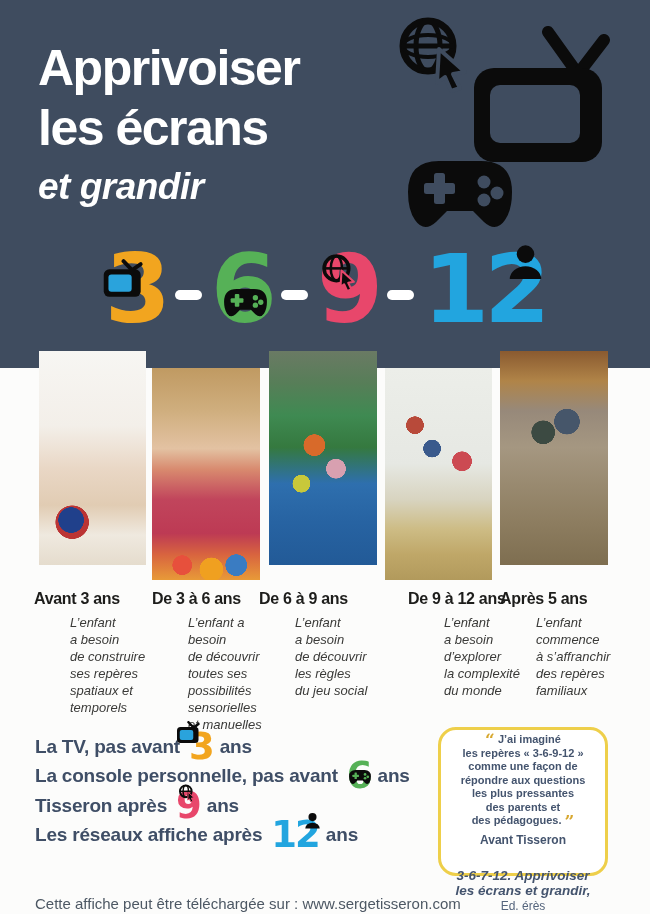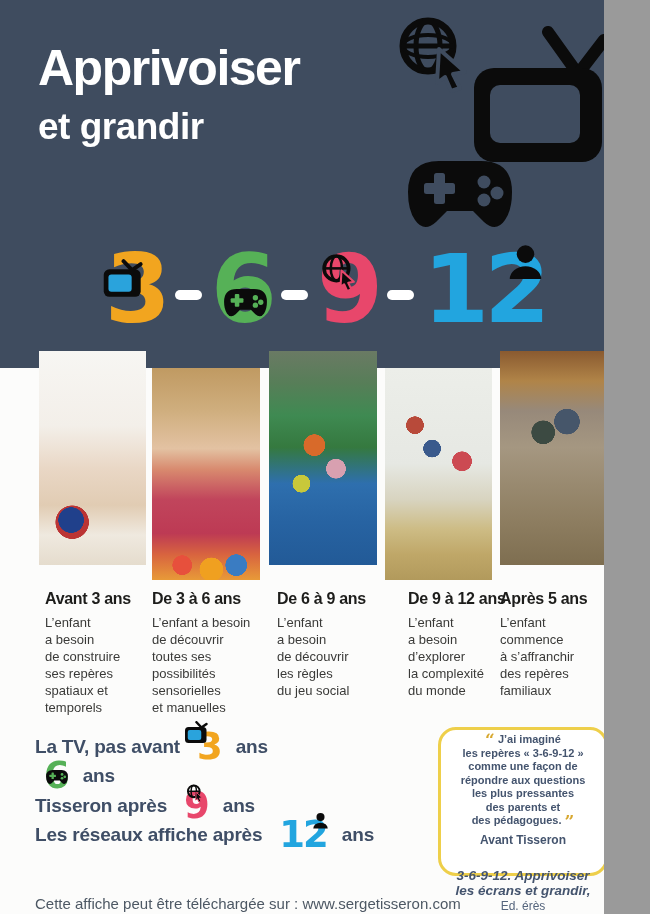--- a/index.html
+++ b/index.html
@@ -1,23 +1,23 @@
 <!DOCTYPE html>
 <html><head>
 <meta charset="utf-8">
 <style>
   html,body{margin:0;padding:0;background:#9a9a9a;}
-  .poster{position:relative;width:604px;height:914px;background:#fcfcfb;overflow:hidden;
+  .poster{position:relative;width:650px;height:914px;background:#fcfcfb;overflow:hidden;
           font-family:"Liberation Sans","DejaVu Sans",sans-serif;}
 
   
   .header{position:absolute;left:0;top:0;width:650px;height:368px;background:#3f4c5f;}
   .title{position:absolute;left:38px;top:38px;color:#ffffff;}
   .t-big{font-size:50px;font-weight:bold;line-height:60px;letter-spacing:-1.5px;}
-  .t-small{font-size:37px;font-weight:bold;line-height:46px;margin-top:6px;letter-spacing:-0.5px;}
+  .t-small{font-size:37px;font-weight:bold;line-height:46px;margin-top:6px;letter-spacing:-0.5px;font-style:italic;}
 
   .icon-globe-top{position:absolute;left:398px;top:16px;width:78px;height:78px;}
   .icon-tv-top{position:absolute;left:466px;top:24px;width:144px;height:142px;}
   .icon-pad-top{position:absolute;left:403px;top:156px;width:114px;height:80px;}
 
   
   .numrow{position:absolute;left:0;top:246px;width:650px;display:flex;justify-content:center;align-items:flex-start;}
   .bignum{position:relative;font-family:"DejaVu Sans",sans-serif;font-weight:bold;font-size:95px;line-height:86px;}
   .bignum .digits{letter-spacing:-5px;}
   .c-yellow{color:#f2a51f}.c-green{color:#56b157}.c-pink{color:#e8476b}.c-blue{color:#22a5df}
@@ -49,27 +49,27 @@
                radial-gradient(circle 10px at 72% 44%,#cc4a52 97%,rgba(0,0,0,0)),
                radial-gradient(circle 9px at 44% 38%,#3a5a8c 97%,rgba(0,0,0,0)),
                linear-gradient(180deg,#eceee9 0%,#e6e8e3 45%,#d8d4c0 62%,#cdbc85 76%,#bfa768 88%,#b29a5c 100%);}
   .ph5{left:500px;top:351px;width:108px;height:214px;
     background:radial-gradient(circle 13px at 62% 33%,#46566a 97%,rgba(0,0,0,0)),
                radial-gradient(circle 12px at 40% 38%,#3c4a42 97%,rgba(0,0,0,0)),
                linear-gradient(180deg,#8a5a30 0%,#b08448 14%,#97897a 28%,#a59781 45%,#998a70 62%,#8d7d60 80%,#7e6e50 100%);}
 
   
   .caption{position:absolute;top:590px;width:112px;}
-  .cap1{left:45px}.cap2{left:152px}.cap3{left:277px}.cap4{left:408px}.cap5{left:500px}
+  .cap1{left:34px}.cap2{left:152px}.cap3{left:259px}.cap4{left:408px}.cap5{left:500px}
   .caption .head{font-size:16px;font-weight:bold;color:#1d1d1b;white-space:nowrap;letter-spacing:-0.3px;margin-bottom:6px;}
-  .caption .body{font-size:13px;line-height:17px;color:#3a3a38;white-space:pre-line;}
+  .caption .body{font-style:italic;font-size:13px;line-height:17px;color:#3a3a38;white-space:pre-line;margin-left:36px;}
 
   
   .rules{position:absolute;left:35px;top:732px;}
-  .rule{display:flex;align-items:center;height:29.5px;font-weight:bold;font-size:19px;color:#3f4e66;letter-spacing:-0.2px;white-space:nowrap;gap:8px;}
+  .rule{display:flex;align-items:center;height:29.5px;font-weight:bold;font-size:19px;color:#3f4e66;letter-spacing:-0.2px;white-space:nowrap;}
   .rnum{position:relative;font-family:"DejaVu Sans",sans-serif;font-weight:bold;font-size:37px;line-height:30px;margin:0 7px 0 9px;letter-spacing:-2px;}
   .rnum svg{position:absolute;}
   .rn3 svg{left:-13px;top:-11px;width:25px;}
   .rn6 svg{left:1px;top:8px;width:24px;}
   .rn9 svg{left:2px;top:-7px;width:19px;}
   .rn12 svg{right:-2px;top:-8px;width:17px;}
 
   
   .quote{position:absolute;left:438px;top:727px;width:170px;height:149px;box-sizing:border-box;
          background:#ffffff;border:3px solid #eecf4a;border-radius:18px;text-align:center;
@@ -85,20 +85,21 @@
   .footer{position:absolute;left:35px;top:861px;font-size:15px;color:#4d5864;margin-top:34px;}
 </style>
 </head>
 <body>
 
 <div class="poster">
 
   <div class="header">
     <div class="title">
       <div class="t-big">Apprivoiser</div>
+      <div class="t-big">les écrans</div>
       <div class="t-small">et grandir</div>
     </div>
 
     <svg class="icon-globe-top" viewBox="0 0 78 78">
       <circle cx="30" cy="30" r="25" fill="none" stroke="#0b0b0b" stroke-width="7"></circle>
       <ellipse cx="30" cy="30" rx="12" ry="25" fill="none" stroke="#0b0b0b" stroke-width="5"></ellipse>
       <ellipse cx="30" cy="30" rx="25" ry="11" fill="none" stroke="#0b0b0b" stroke-width="4"></ellipse>
       <line x1="5" y1="30" x2="55" y2="30" stroke="#0b0b0b" stroke-width="5"></line>
       <path d="M41 33 L67 56 L55 58 L62 72 L53 75 L47 61 L39 67 Z" fill="#0b0b0b" stroke="#3f4c5f" stroke-width="4" stroke-linejoin="round"></path>
     </svg>
@@ -219,20 +220,21 @@
         <svg viewBox="0 0 100 92">
           <path d="M70 26 L50 5" stroke="#0b0b0b" stroke-width="10" stroke-linecap="round"></path>
           <path d="M70 26 L90 12" stroke="#0b0b0b" stroke-width="10" stroke-linecap="round"></path>
           <rect x="4" y="24" width="86" height="64" rx="14" fill="#0b0b0b"></rect>
           <rect x="15" y="36" width="54" height="40" rx="8" fill="#2aa3dc"></rect>
         </svg>
       </span>
       <span>ans</span>
     </div>
     <div class="rule">
+      <span>La console personnelle, pas avant</span>
       <span class="rnum rn6 c-green">
         <span>6</span>
         <svg viewBox="0 0 114 80">
           <path d="M36 5 h42 q31 0 31 31 q0 18 -7 28 q-9 13 -21 2 l-11 -11 h-26 l-11 11 q-12 11 -21 -2 q-7 -10 -7 -28 q0 -31 31 -31 z" fill="#0b0b0b"></path>
           <rect x="21" y="27" width="31" height="11" rx="2.5" fill="#56b157"></rect>
           <rect x="31" y="17" width="11" height="31" rx="2.5" fill="#56b157"></rect>
           <circle cx="81" cy="26" r="6.5" fill="#56b157"></circle>
           <circle cx="94" cy="37" r="6.5" fill="#56b157"></circle>
           <circle cx="81" cy="44" r="6.5" fill="#56b157"></circle>
         </svg>
@@ -272,21 +274,21 @@
 les repères « 3-6-9-12 »
 comme une façon de
 répondre aux questions
 les plus pressantes
 des parents et
 des pédagogues.</span>
       <span class="qmark">”</span>
     </div>
     <div class="qauthor">Avant Tisseron</div>
     <div class="qbook">
-      <span>3-6-9-12. Apprivoiser
+      <span>3-6-7-12. Apprivoiser
 les écrans et grandir,</span>
       <span class="qpub">Ed. érès</span>
     </div>
   </div>
 
   <div class="footer">Cette affiche peut être téléchargée sur : www.sergetisseron.com</div>
 
 </div>
 
 </body></html>

